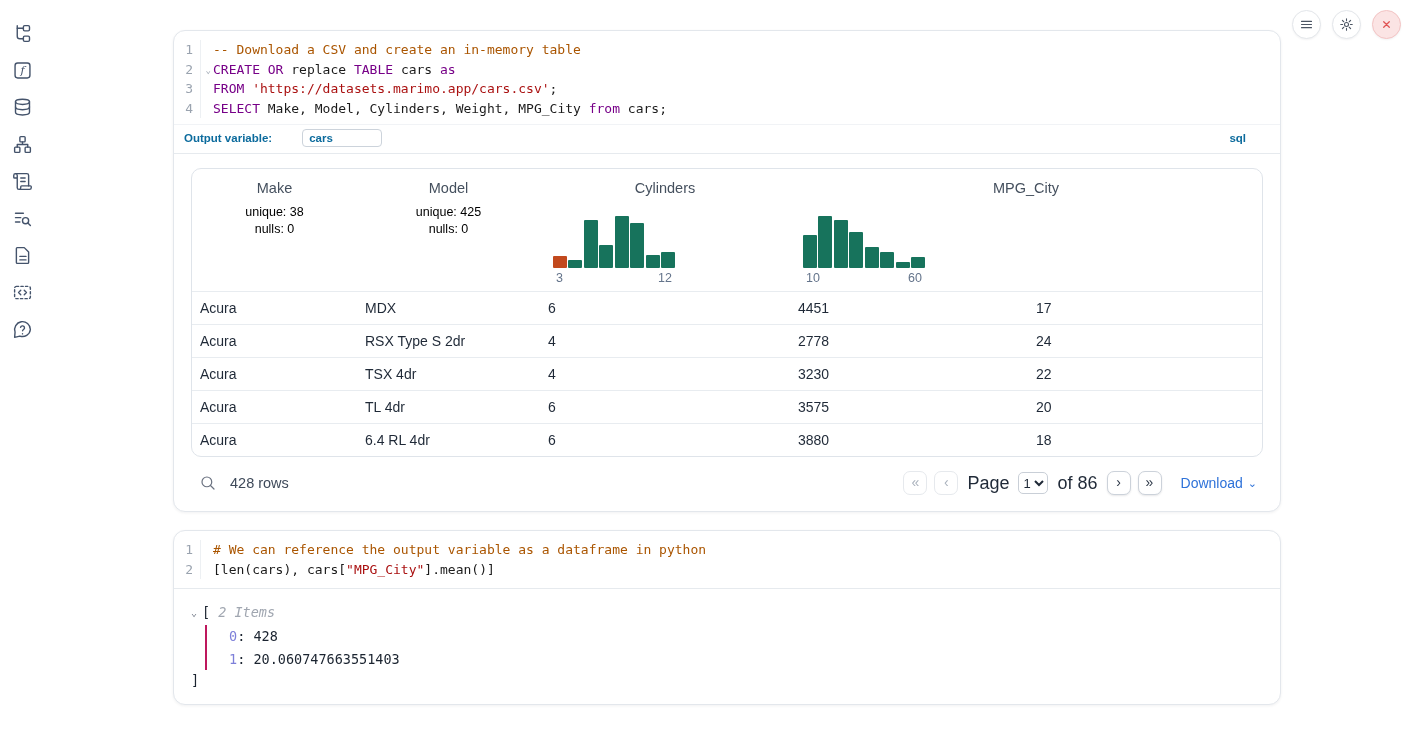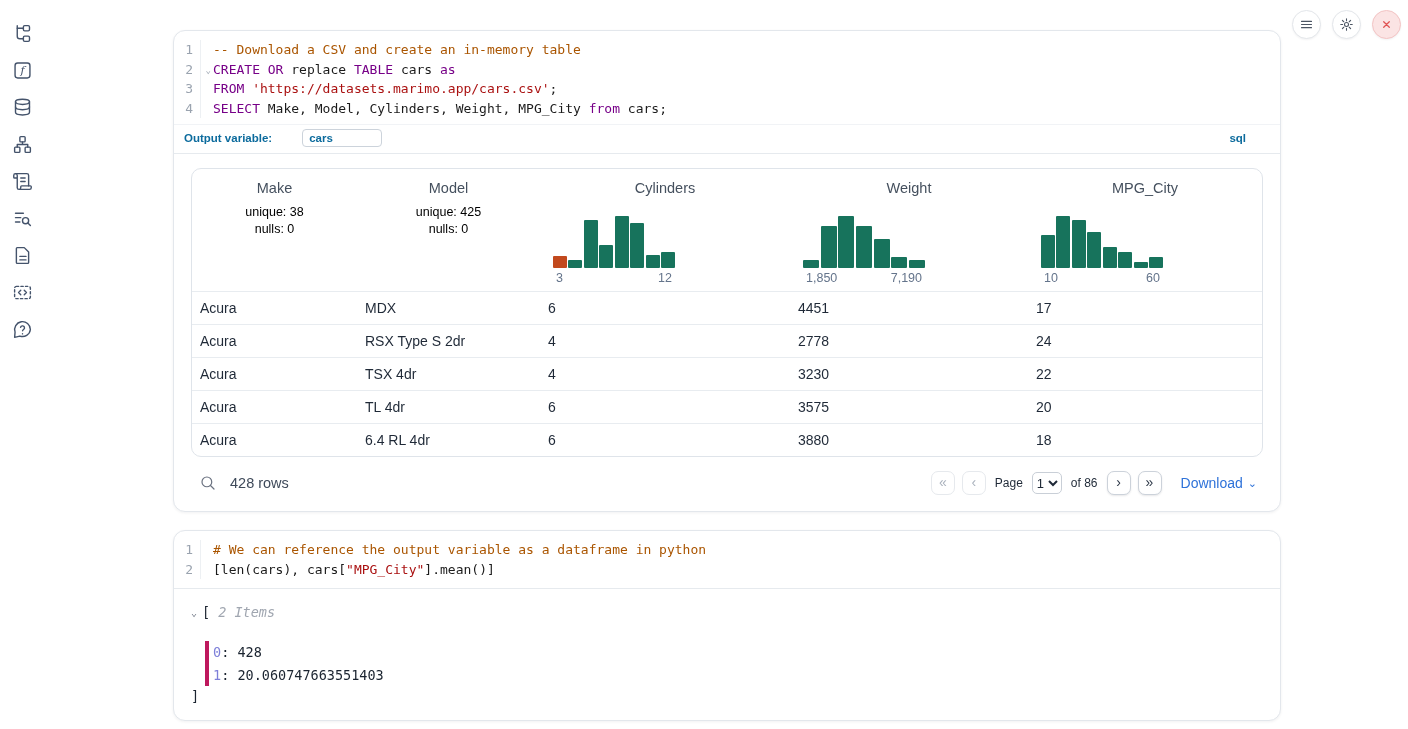--- a/index.html
+++ b/index.html
@@ -75,30 +75,30 @@
   .tfoot .search { width: 18px; height: 18px; cursor: pointer; }
   .tfoot .search svg { width: 18px; height: 18px; stroke: #6b7280; stroke-width: 1.6; fill: none; stroke-linecap: round; }
   .rowcount { margin-left: 13px; font-size: 14.5px; color: #3f4a5a; }
   .pager { margin-left: auto; display: flex; align-items: center; gap: 7px; }
   .pg-btn {
     width: 24px; height: 24px; border-radius: 7px; border: 1px solid #e6e9ed; background: #fff;
     display: flex; align-items: center; justify-content: center;
     font-size: 14px; color: #aab2bd; cursor: pointer; padding-bottom: 2px;
   }
   .pg-btn.active { border-color: #ccd2da; color: #2c3747; box-shadow: 0 1px 2px rgba(15,23,42,.10); }
-  .pg-text { font-size: 12px; color: #1f2937; margin: 0 2px; }
+  .pg-text { font-size: 18px; color: #1f2937; margin: 0 2px; }
   .pg-select { height: 22px; border: 1px solid #c9cfd7; border-radius: 5px; font-size: 13px; background: #fff; color: #1f2937; }
   .download { margin-left: 12px; color: #2e72d9; font-size: 14px; display: flex; align-items: center; gap: 5px; cursor: pointer; }
   .download .caret { font-size: 11px; }
   
   .tree { font-family: "DejaVu Sans Mono", monospace; font-size: 13.5px; color: #1b2430; padding: 15px 17px 16px 17px; }
   .tree-head { display: flex; align-items: center; }
   .tree-caret { font-size: 10px; color: #6b7280; margin-right: 5px; cursor: pointer; }
   .tree-items { color: #a0a6b0; font-style: italic; margin-left: 8px; }
-  .tree-body { margin-left: 14px; border-left: 4px solid #be185d; padding-left: 4px; margin-top: 21px; }
+  .tree-body { margin-left: 14px; border-left: 2px solid #be185d; padding-left: 22px; margin-top: 5px; }
   .tree-entry { line-height: 22.5px; }
   .tkey { color: #7d7fd9; }
   .tree-close { margin-top: 2px; }
 </style>
 </head>
 <body>
 
 <div class="sidebar">
   <div class="side-icon">
     <svg viewBox="0 0 24 24">
@@ -242,38 +242,20 @@
                 <div class="bar" style="height: 87%;"></div>
                 <div class="bar" style="height: 25%;"></div>
                 <div class="bar" style="height: 31%;"></div>
               </div>
               <div class="axis">
                 <span>3</span>
                 <span>12</span>
               </div>
             </div>
           </div>
-          <div class="hcol c3">
-            <div class="hname">Weight</div>
-            <div class="hist">
-              <div class="bars">
-                <div class="bar" style="height: 15%;"></div>
-                <div class="bar" style="height: 80%;"></div>
-                <div class="bar" style="height: 100%;"></div>
-                <div class="bar" style="height: 80%;"></div>
-                <div class="bar" style="height: 55%;"></div>
-                <div class="bar" style="height: 21%;"></div>
-                <div class="bar" style="height: 15%;"></div>
-              </div>
-              <div class="axis">
-                <span>1,850</span>
-                <span>7,190</span>
-              </div>
-            </div>
-          </div>
           <div class="hcol c4">
             <div class="hname">MPG_City</div>
             <div class="hist">
               <div class="bars">
                 <div class="bar" style="height: 63%;"></div>
                 <div class="bar" style="height: 100%;"></div>
                 <div class="bar" style="height: 93%;"></div>
                 <div class="bar" style="height: 70%;"></div>
                 <div class="bar" style="height: 40%;"></div>
                 <div class="bar" style="height: 30%;"></div>

